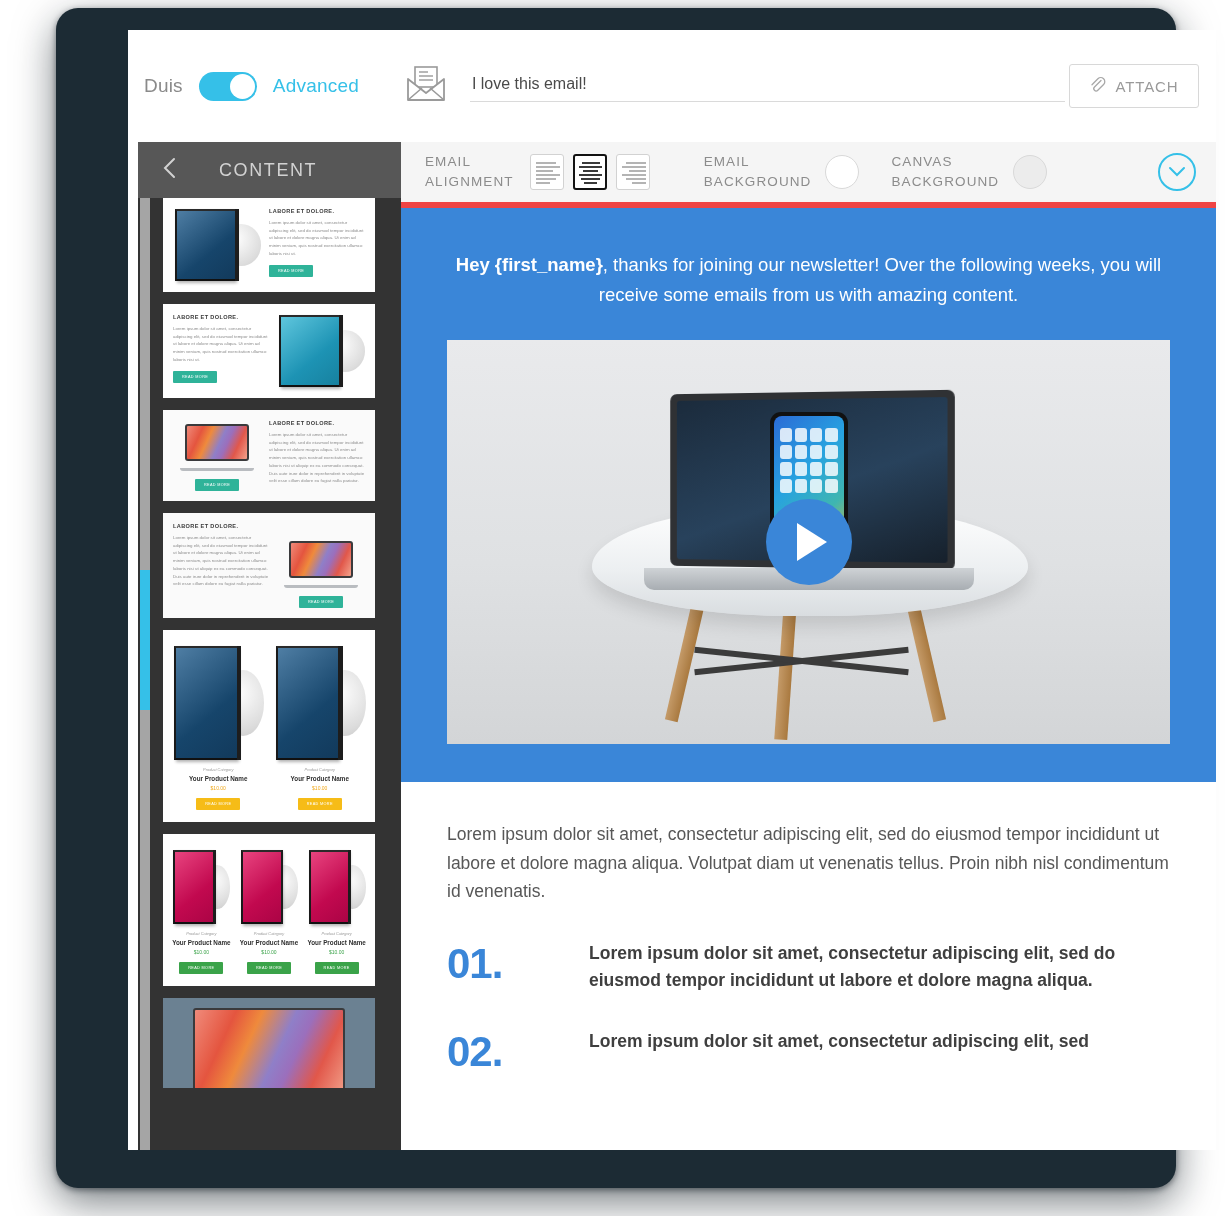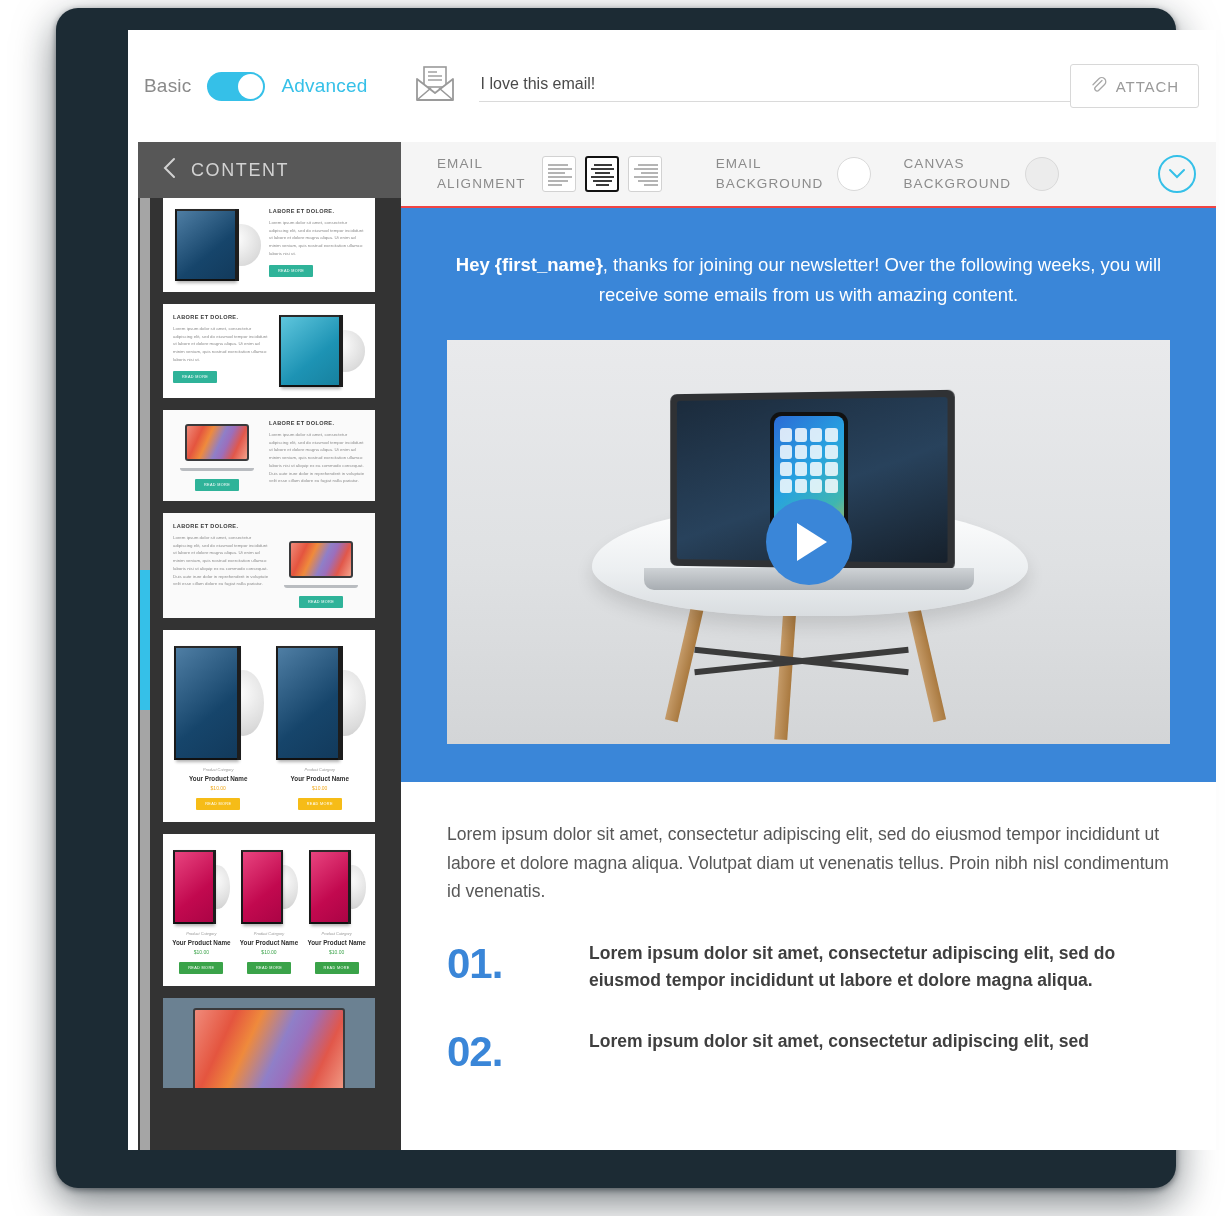--- a/index.html
+++ b/index.html
@@ -76,21 +76,21 @@
     position: absolute; left: 10px; top: 0;
     width: 263px; height: 1008px;
     background: #333333;
   }
   .sidebar-head {
     height: 56px; background: #575757;
     display: flex; align-items: center; padding-left: 24px;
   }
   .sidebar-head .chev { margin-right: 14px; }
   .sidebar-head .ttl {
-    color: #d2d2d2; font-size: 18px; letter-spacing: 1.6px;
+    color: #d2d2d2; font-size: 18px; letter-spacing: 1.6px; margin-left: 28px;
   }
   .thumb-area {
     position: absolute; left: 0; top: 56px;
     width: 263px; height: 952px; overflow: hidden;
   }
   .scroll-track {
     position: absolute; left: 2px; top: 0; width: 10px; height: 952px;
     background: #a5a5a5;
   }
   .scroll-thumb {
@@ -167,22 +167,22 @@
   .prod .pr.yellow { color: #f0a81a; }
   .prod .pr.green  { color: #3aa349; }
 
   
   .canvas {
     position: absolute; left: 273px; top: 0;
     width: 815px; height: 1008px; background: #f2f2f2; overflow: hidden;
   }
   .canvas-toolbar {
     height: 66px; background: #f5f5f5;
-    display: flex; align-items: center; padding-left: 36px;
-    border-bottom: 2px solid #ef4444;
+    display: flex; align-items: center; padding-left: 24px;
+    border-bottom: 6px solid #ef4444;
   }
   .tool-label {
     font-size: 13.5px; color: #8c8c8c; letter-spacing: 1.1px;
     line-height: 1.45; text-transform: uppercase;
   }
   .align-group { display: flex; gap: 9px; margin-left: 16px; }
   .align-ico {
     width: 34px; height: 36px; border: 1px solid #d2d2d2; border-radius: 3px;
     background: #fff; cursor: pointer; position: relative;
   }
@@ -307,21 +307,21 @@
 </style>
 </head>
 <body>
 
 <div class="device-frame">
   <div class="screen">
 
     <div class="topbar">
 
       <div class="mode-switch">
-        <span class="mode-label-basic">Basic</span>
+        <span class="mode-label-basic">Duis</span>
         <div class="toggle">
           <div class="knob"></div>
         </div>
         <span class="mode-label-adv">Advanced</span>
       </div>
 
       <span class="mail-icon">
         <svg width="44" height="38" viewBox="0 0 44 38">
           <rect x="11" y="2" width="22" height="20" fill="#fff" stroke="#9a9a9a" stroke-width="1.6"></rect>
           <line x1="15" y1="7" x2="24" y2="7" stroke="#9a9a9a" stroke-width="1.4"></line>

